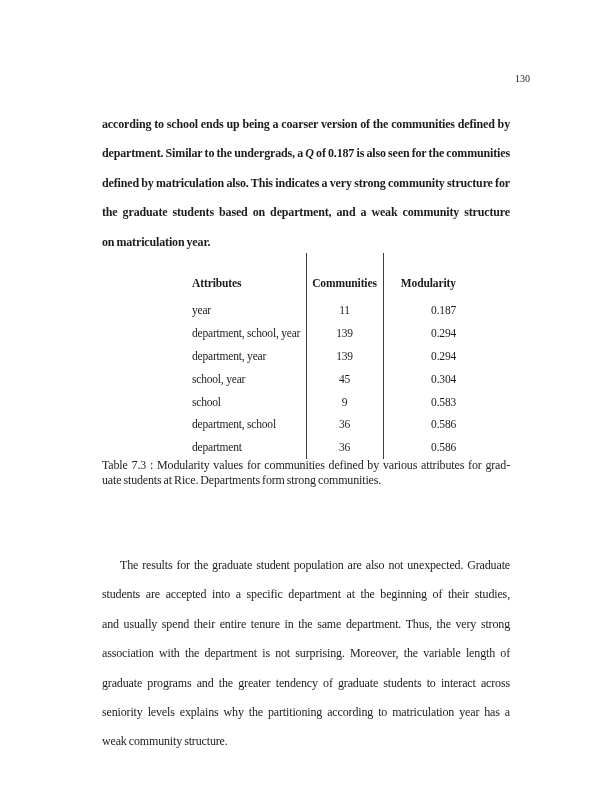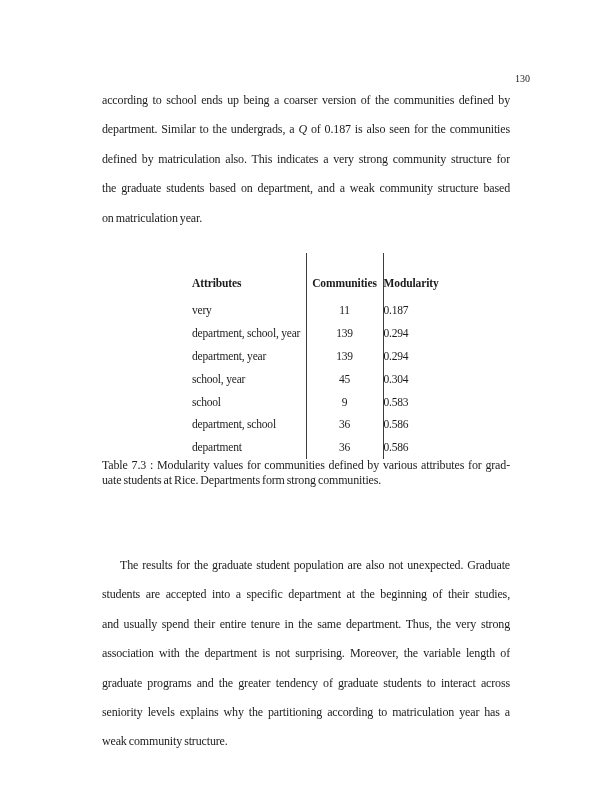--- a/index.html
+++ b/index.html
@@ -21,21 +21,21 @@
     top: 71px;
     right: 82px;
     font-size: 10px;
     line-height: 15px;
   }
   .para {
     position: absolute;
     left: 102px;
     width: 408px;
   }
-  .para1 { top: 86px; }
+  .para1 { top: 110px; font-weight: bold; }
   .para2 { top: 523px; margin-top: 28px; }
   .jline {
     font-size: 12px;
     line-height: 29.4px;
     height: 29.4px;
     overflow: hidden;
     text-align: justify;
     text-align-last: justify;
     letter-spacing: -0.15px;
     word-spacing: -0.8px;
@@ -69,21 +69,21 @@
     vertical-align: middle;
     padding: 0;
     letter-spacing: -0.2px;
   }
   .datatable .c1 { text-align: left; padding-right: 2px; }
   .datatable .c2 {
     text-align: center;
     border-left: 1px solid #3c3c3c;
     border-right: 1px solid #3c3c3c;
   }
-  .datatable .c3 { text-align: left; margin-left: 48px; }
+  .datatable .c3 { text-align: right; margin-left: 48px; }
 
   .caption {
     position: absolute;
     left: 102px;
     top: 458px;
     width: 408px;
   }
   .cline {
     font-size: 12px;
     line-height: 14.8px;
@@ -118,21 +118,21 @@
       <col style="width:77px">
       <col style="width:73px">
     </colgroup>
     <tbody>
         <tr>
       <th class="c1">Attributes</th>
       <th class="c2">Communities</th>
       <th class="c3">Modularity</th>
     </tr>
     <tr>
-      <td class="c1">very</td>
+      <td class="c1">year</td>
       <td class="c2">11</td>
       <td class="c3">0.187</td>
     </tr>
     <tr>
       <td class="c1">department, school, year</td>
       <td class="c2">139</td>
       <td class="c3">0.294</td>
     </tr>
     <tr>
       <td class="c1">department, year</td>

